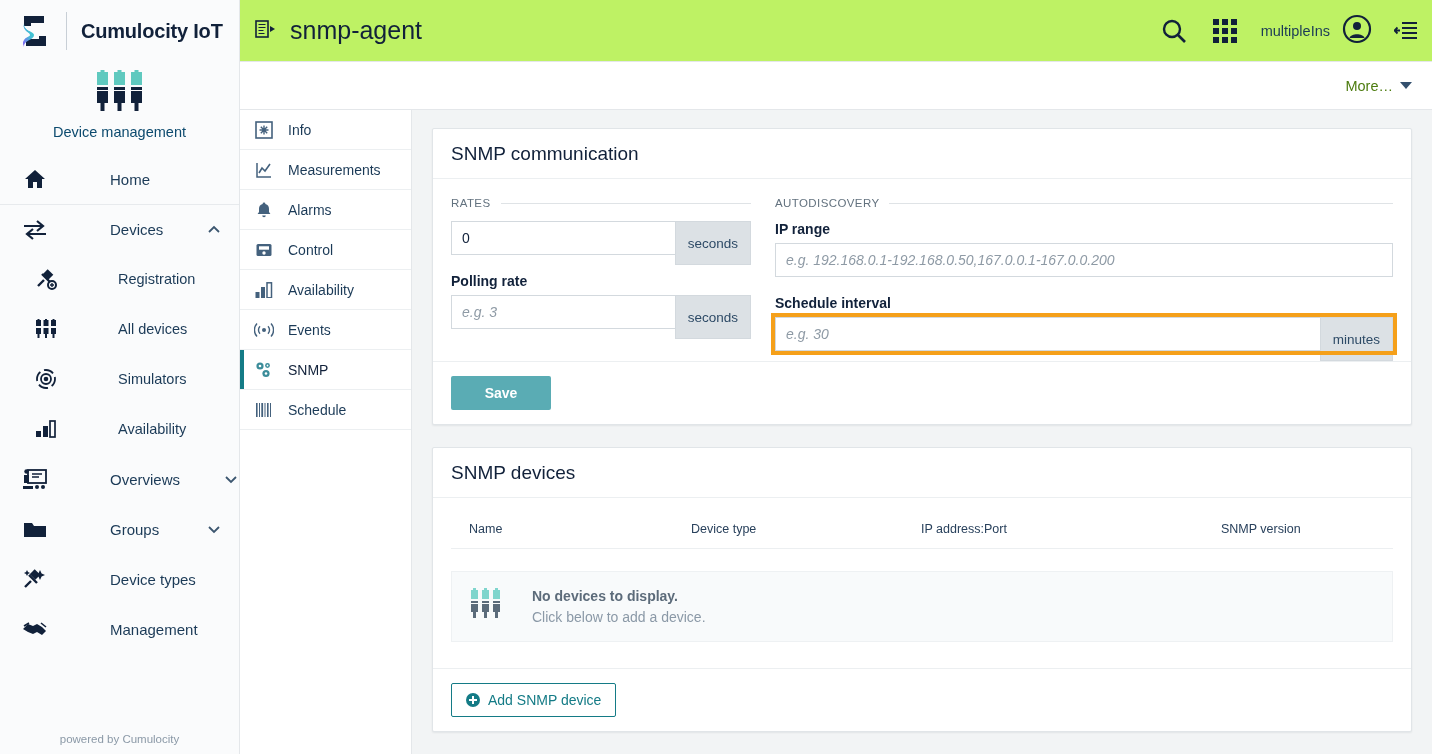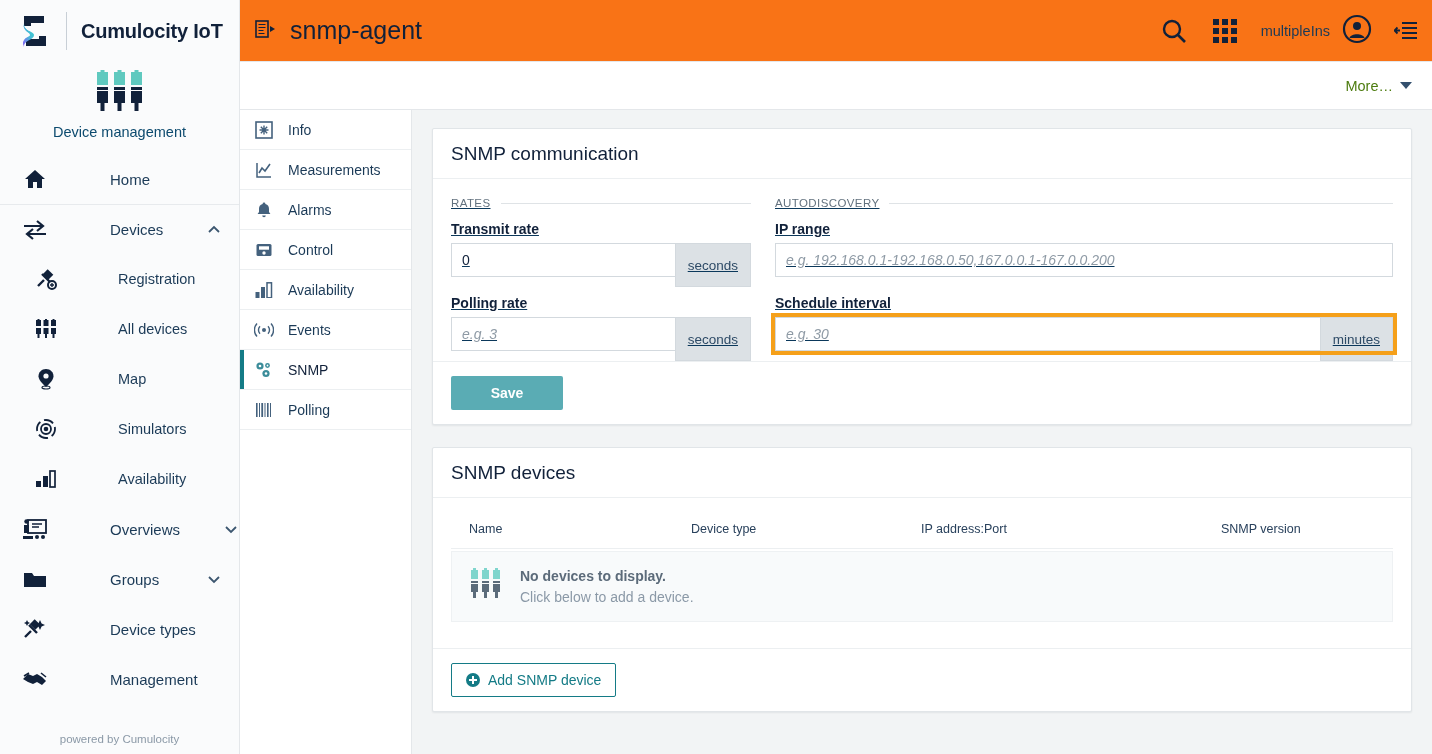--- a/index.html
+++ b/index.html
@@ -66,21 +66,21 @@
     position: absolute; bottom: 0; left: 0; right: 0;
     height: 30px; display: flex; align-items: center; justify-content: center;
     font-size: 11.5px; color: #8b99a7;
     background: #fafbfc;
   }
 
   
   .right { flex: 1 1 auto; height: 754px; position: relative; background:#ffffff; display:flex; flex-direction:column;}
 
   .header {
-    height: 62px; background: #f97316;
+    height: 62px; background: #bef264;
     border-bottom: 1px solid #e4e7ea;
     display: flex; align-items: center;
     padding: 0 14px 0 14px;
     flex: 0 0 62px;
   }
   .header-title-wrap { display: flex; align-items: center; gap: 14px; flex: 1 1 auto; }
   .header-doc-icon { width: 22px; height: 22px; }
   .header-title { font-size: 25px; color: #11213a; font-weight: normal; }
   .header-right { display: flex; align-items: center; gap: 22px; }
   .hdr-btn { display: flex; align-items: center; cursor: pointer; }
@@ -138,21 +138,21 @@
     border: 1px solid #e1e5e8;
     border-radius: 2px;
     box-shadow: 0 1px 2px rgba(16,32,48,.07);
     margin-bottom: 22px;
   }
   .card-title {
     font-size: 19px; color: #11213a;
     padding: 14px 18px 13px 18px;
     border-bottom: 1px solid #eceff1;
   }
-  .card-body { padding: 18px 18px 10px 18px; text-decoration: underline; }
+  .card-body { padding: 18px 18px 10px 18px; }
 
   .form-grid { display: flex; gap: 24px; }
   .col { display: flex; flex-direction: column; }
   .col-rates { width: 300px; flex: 0 0 300px; }
   .col-auto { flex: 1 1 auto; }
 
   .legend {
     display: flex; align-items: center; gap: 10px;
     font-size: 11.5px; letter-spacing: .4px;
     color: #63727f; margin-bottom: 12px; text-transform: uppercase;
@@ -187,43 +187,43 @@
 
   .btn-teal {
     background: #5aacb4; color: #ffffff;
     border: none; height: 34px; padding: 0 14px;
     font-size: 13.5px; cursor: pointer;
     font-family: "Liberation Sans", sans-serif;
     white-space: nowrap;
   }
   .btn-save {
     background: #5aacb4; color: #ffffff; border: none;
-    height: 34px; width: 112px; font-size: 14px; font-weight: bold;
+    height: 34px; width: 100px; font-size: 14px; font-weight: bold;
     cursor: pointer; border-radius: 2px;
     font-family: "Liberation Sans", sans-serif;
   }
   .card-footer { border-top: 1px solid #eceff1; padding: 14px 18px; }
 
   
   .hl { outline: 4px solid #f5a01a; outline-offset: 0; }
 
   
   .table-wrap { padding: 10px 18px 0 18px; }
   .thead {
     display: flex; font-size: 12.5px; color: #29415c;
     padding: 14px 0 12px 18px; border-bottom: 1px solid #eceff1;
   }
   .th-name { flex: 0 0 222px; }
   .th-type { flex: 0 0 230px; }
   .th-ip   { flex: 0 0 300px; }
   .th-ver  { flex: 1 1 auto; }
   .empty-row {
-    display: flex; align-items: flex-start; gap: 16px;
+    display: flex; align-items: flex-start; gap: 28px;
     background: #f8fafb; border: 1px solid #eef1f3;
-    margin-top: 2px; padding: 16px 18px;
+    margin-top: 22px; padding: 16px 18px;
     min-height: 70px;
   }
   .empty-icon { width: 34px; height: 32px; flex: 0 0 34px; }
   .empty-txt { display: flex; flex-direction: column; gap: 5px; }
   .empty-main { font-size: 14px; color: #5c6b7a; font-weight: bold; }
   .empty-sub  { font-size: 14px; color: #8b99a7; }
   .table-footer { border-top: 1px solid #eceff1; margin-top: 26px; padding: 14px 18px; }
   .btn-outline {
     display: inline-flex; align-items: center; gap: 8px;
     border: 1px solid #147b86; background: #ffffff;
@@ -351,30 +351,20 @@
                 <rect x="8.5" y="9" width="5" height="6"></rect>
                   <rect x="10" y="15" width="2" height="4"></rect>
                 <rect x="16" y="9" width="5" height="6"></rect>
                   <rect x="17.5" y="15" width="2" height="4"></rect>
               </g>
             </svg>
           </span>
           <span class="label">All devices</span>
         </div>
 
-        <div class="nav-item">
-          <span class="ico">
-            <svg width="20" height="22" viewBox="0 0 20 22">
-              <path d="M10 1 C5.5 1 2.5 4.3 2.5 8.3 C2.5 13 10 19 10 19 C10 19 17.5 13 17.5 8.3 C17.5 4.3 14.5 1 10 1 Z" fill="#11213a"></path>
-              <circle cx="10" cy="8" r="2.6" fill="#fafbfc"></circle>
-              <ellipse cx="10" cy="19.5" rx="4" ry="1.5" fill="none" stroke="#11213a" stroke-width="1.2"></ellipse>
-            </svg>
-          </span>
-          <span class="label">Map</span>
-        </div>
 
         <div class="nav-item">
           <span class="ico">
             <svg width="22" height="22" viewBox="0 0 22 22">
               <path d="M11 2 a9 9 0 0 1 9 9 M20 11 a9 9 0 0 1 -9 9 M11 20 a9 9 0 0 1 -9 -9 M2 11 a9 9 0 0 1 9 -9" stroke="#11213a" stroke-width="1.8" fill="none" stroke-dasharray="8 4"></path>
               <circle cx="11" cy="11" r="5" fill="none" stroke="#11213a" stroke-width="1.8"></circle>
               <circle cx="11" cy="11" r="2.3" fill="#11213a"></circle>
             </svg>
           </span>
           <span class="label">Simulators</span>
@@ -614,38 +604,37 @@
               <g fill="#44617d">
                 <rect x="1" y="1" width="1.6" height="14"></rect>
                 <rect x="4" y="1" width="1" height="14"></rect>
                 <rect x="6.3" y="1" width="1.8" height="14"></rect>
                 <rect x="9.5" y="1" width="1" height="14"></rect>
                 <rect x="12" y="1" width="1.6" height="14"></rect>
                 <rect x="15" y="1" width="1" height="14"></rect>
               </g>
             </svg>
           </span>
-          <span>Polling</span>
+          <span>Schedule</span>
         </div>
       </div>
 
       <div class="content">
 
         <div class="card">
           <div class="card-title">SNMP communication</div>
           <div class="card-body">
             <div class="form-grid">
 
               <div class="col col-rates">
                 <div class="legend">
                   <span>RATES</span>
                   <span class="rule"></span>
                 </div>
 
-                <div class="field-label">Transmit rate</div>
                 <div class="input-group">
                   <div class="inp">0</div>
                   <div class="addon">seconds</div>
                 </div>
 
                 <div class="field-label mt">Polling rate</div>
                 <div class="input-group">
                   <div class="inp placeholder">e.g. 3</div>
                   <div class="addon">seconds</div>
                 </div>

